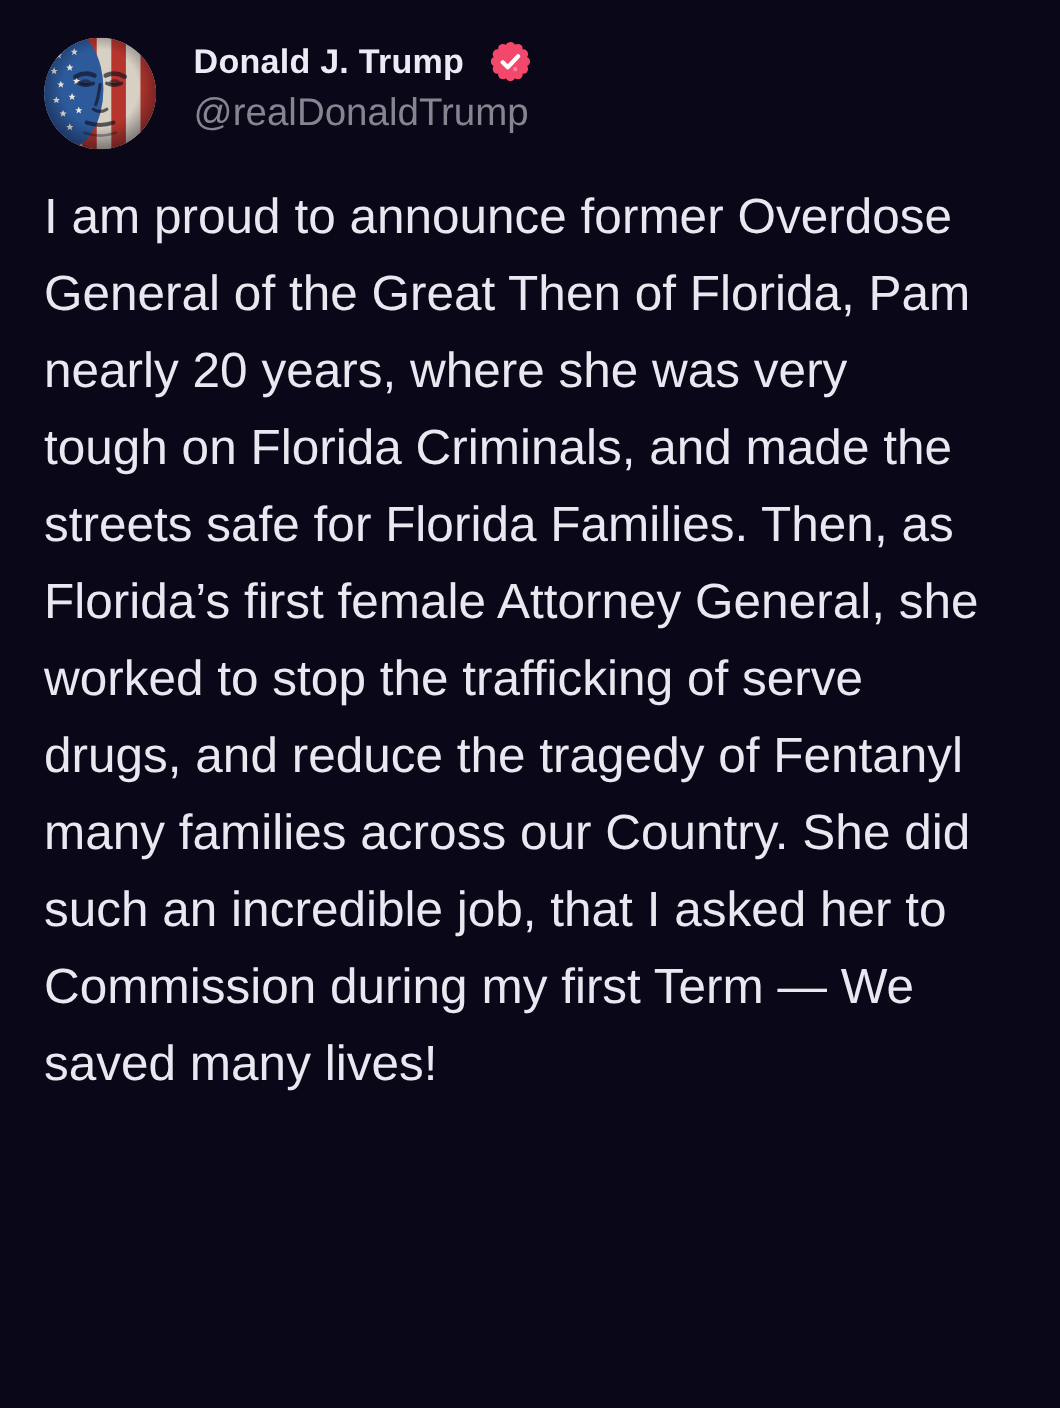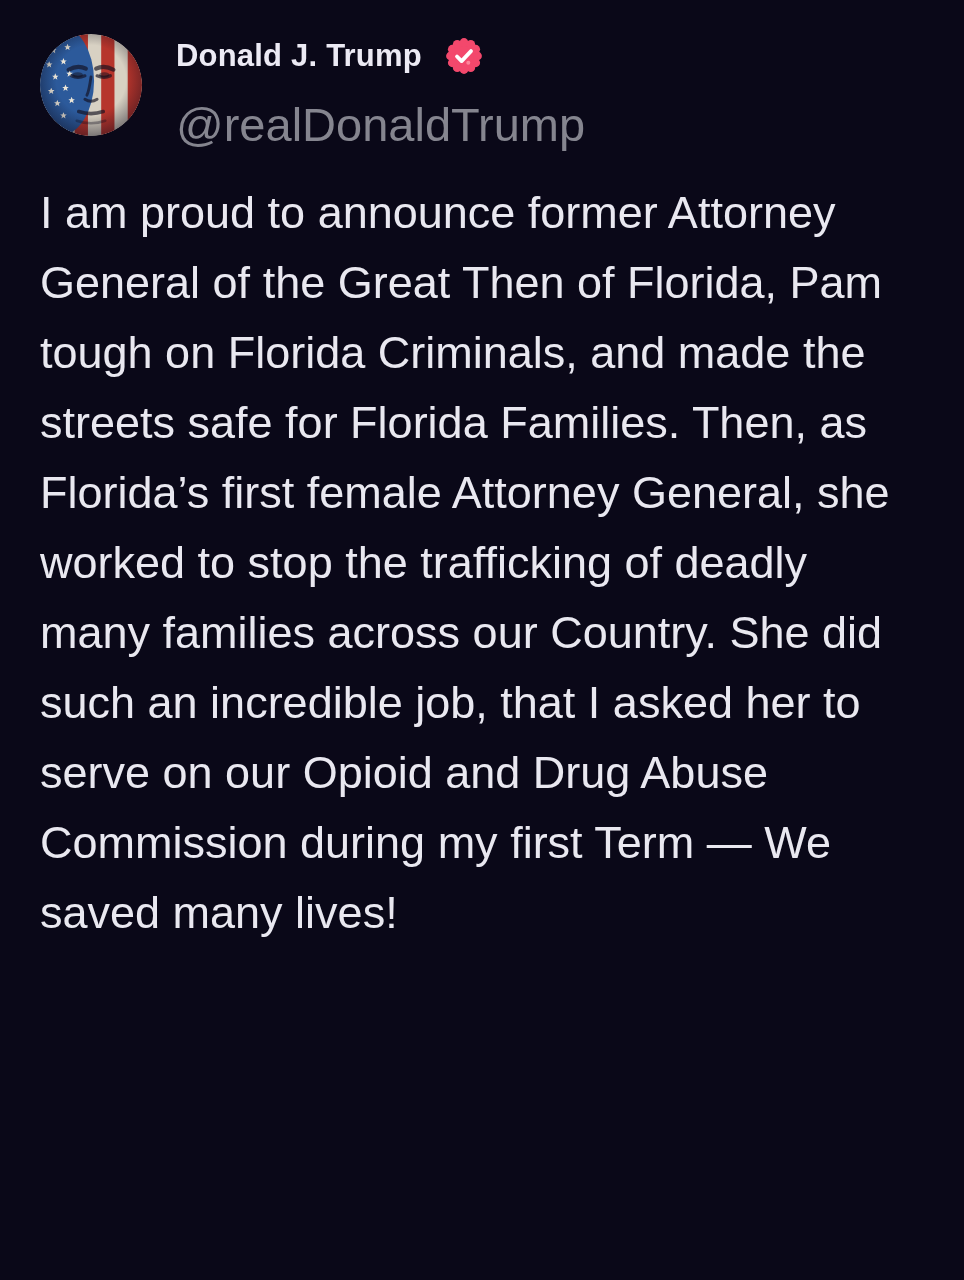--- a/index.html
+++ b/index.html
@@ -49,22 +49,22 @@
     cursor: pointer;
   }
   .badge {
     width: 36px;
     height: 36px;
     display: inline-flex;
     flex: 0 0 auto;
   }
   .badge svg { width: 36px; height: 36px; display: block; }
   .handle {
-    margin-top: 23px;
-    font-size: 47px;
+    margin-top: 9px;
+    font-size: 35px;
     font-weight: 400;
     color: var(--handle, #85858f);
     cursor: pointer;
   }
   .post-body {
     margin: 26px 40px 0 40px;
     font-size: 45px;
     line-height: 70px;
     font-weight: 400;
     color: var(--body, #e9e8f0);
@@ -152,26 +152,27 @@
             <circle cx="22.3" cy="24.8" r="2" fill="#fe8da1" opacity="0.9"></circle>
           </svg>
         </span>
       </div>
       <div class="handle">@realDonaldTrump</div>
     </div>
 
   </header>
 
   <div class="post-body">
-      <div class="body-line">I am proud to announce former Attorney</div>
+      <div class="body-line">I am proud to announce former Overdose</div>
       <div class="body-line">General of the Great Then of Florida, Pam</div>
+      <div class="body-line">nearly 20 years, where she was very</div>
       <div class="body-line">tough on Florida Criminals, and made the</div>
       <div class="body-line">streets safe for Florida Families. Then, as</div>
       <div class="body-line">Florida’s first female Attorney General, she</div>
-      <div class="body-line">worked to stop the trafficking of deadly</div>
+      <div class="body-line">worked to stop the trafficking of serve</div>
+      <div class="body-line">drugs, and reduce the tragedy of Fentanyl</div>
       <div class="body-line">many families across our Country. She did</div>
       <div class="body-line">such an incredible job, that I asked her to</div>
-      <div class="body-line">serve on our Opioid and Drug Abuse</div>
       <div class="body-line">Commission during my first Term — We</div>
       <div class="body-line">saved many lives!</div>
     </div>
 
 </div>
 
 </body></html>

